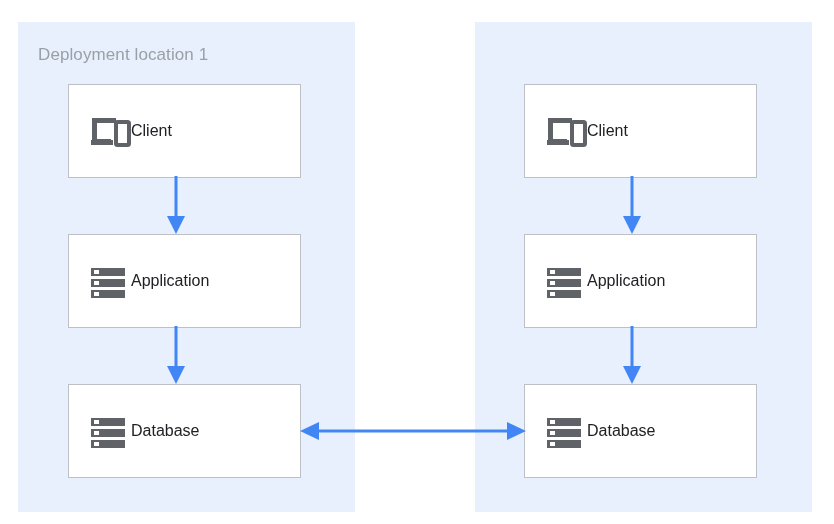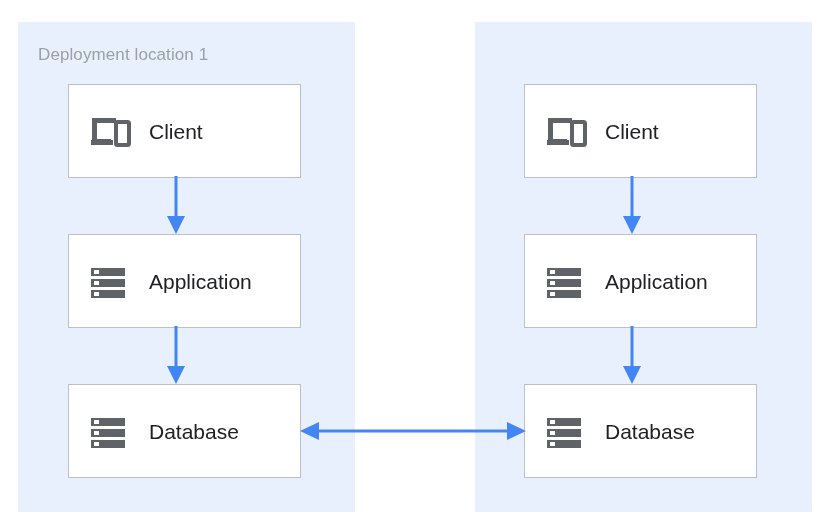--- a/index.html
+++ b/index.html
@@ -49,22 +49,21 @@
     justify-content: flex-start;
   }
   .node-icon {
     width: 42px;
     height: 42px;
     margin-left: 20px;
     flex: 0 0 auto;
     display: block;
   }
   .node-label {
-    margin-left: 18px;
-    font-size: 21px;
+    font-size: 16px;
     color: #202124;
     white-space: nowrap;
     line-height: 1;
   }
 
   
   #node-l-client { left: 68px; top: 84px;  width: 233px; height: 94px; }
   #node-l-app    { left: 68px; top: 234px; width: 233px; height: 94px; }
   #node-l-db     { left: 68px; top: 384px; width: 233px; height: 94px; }
   

